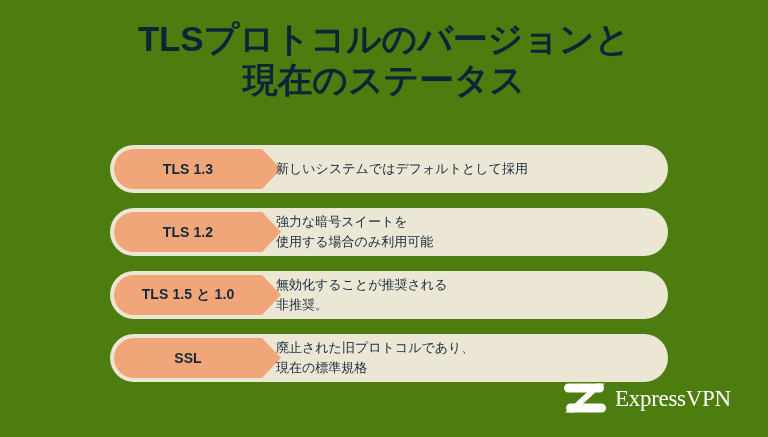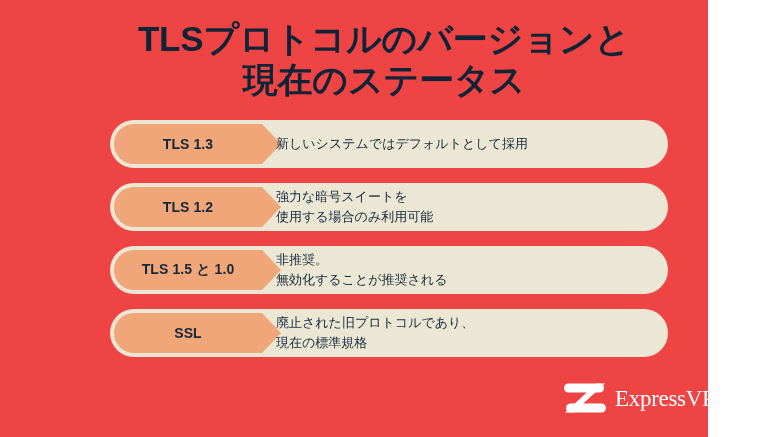--- a/index.html
+++ b/index.html
@@ -9,23 +9,23 @@
   }
   body {
     width: 768px;
     height: 437px;
     overflow: hidden;
     font-family: "Liberation Sans", "DejaVu Sans", sans-serif;
   }
 
   #infographic {
     position: relative;
-    width: 708px;
+    width: 768px;
     height: 437px;
-    background: #ef4444;
+    background: #4d7c0f;
     box-sizing: border-box;
   }
 
   
   .title-block {
     position: absolute;
     top: 18px;
     left: 0;
     width: 768px;
     text-align: center;
@@ -36,21 +36,21 @@
     font-size: 35px;
     font-weight: 700;
     line-height: 1.18;
     letter-spacing: -0.2px;
     white-space: nowrap;
   }
 
   
   .rows {
     position: absolute;
-    top: 120px;
+    top: 145px;
     left: 110px;
     width: 558px;
     text-decoration: underline;
   }
   .row {
     position: relative;
     height: 48px;
     margin-bottom: 15px;
     background: #ece7d4;
     border-radius: 24px;
@@ -168,22 +168,22 @@
         <span class="desc-line">強力な暗号スイートを</span>
         <span class="desc-line">使用する場合のみ利用可能</span>
       </div>
     </div>
 
     <div class="row">
       <div class="badge">
         <span class="badge-label">TLS 1.5 と 1.0</span>
       </div>
       <div class="desc">
+        <span class="desc-line">無効化することが推奨される</span>
         <span class="desc-line">非推奨。</span>
-        <span class="desc-line">無効化することが推奨される</span>
       </div>
     </div>
 
     <div class="row">
       <div class="badge">
         <span class="badge-label">SSL</span>
       </div>
       <div class="desc">
         <span class="desc-line">廃止された旧プロトコルであり、</span>
         <span class="desc-line">現在の標準規格</span>

